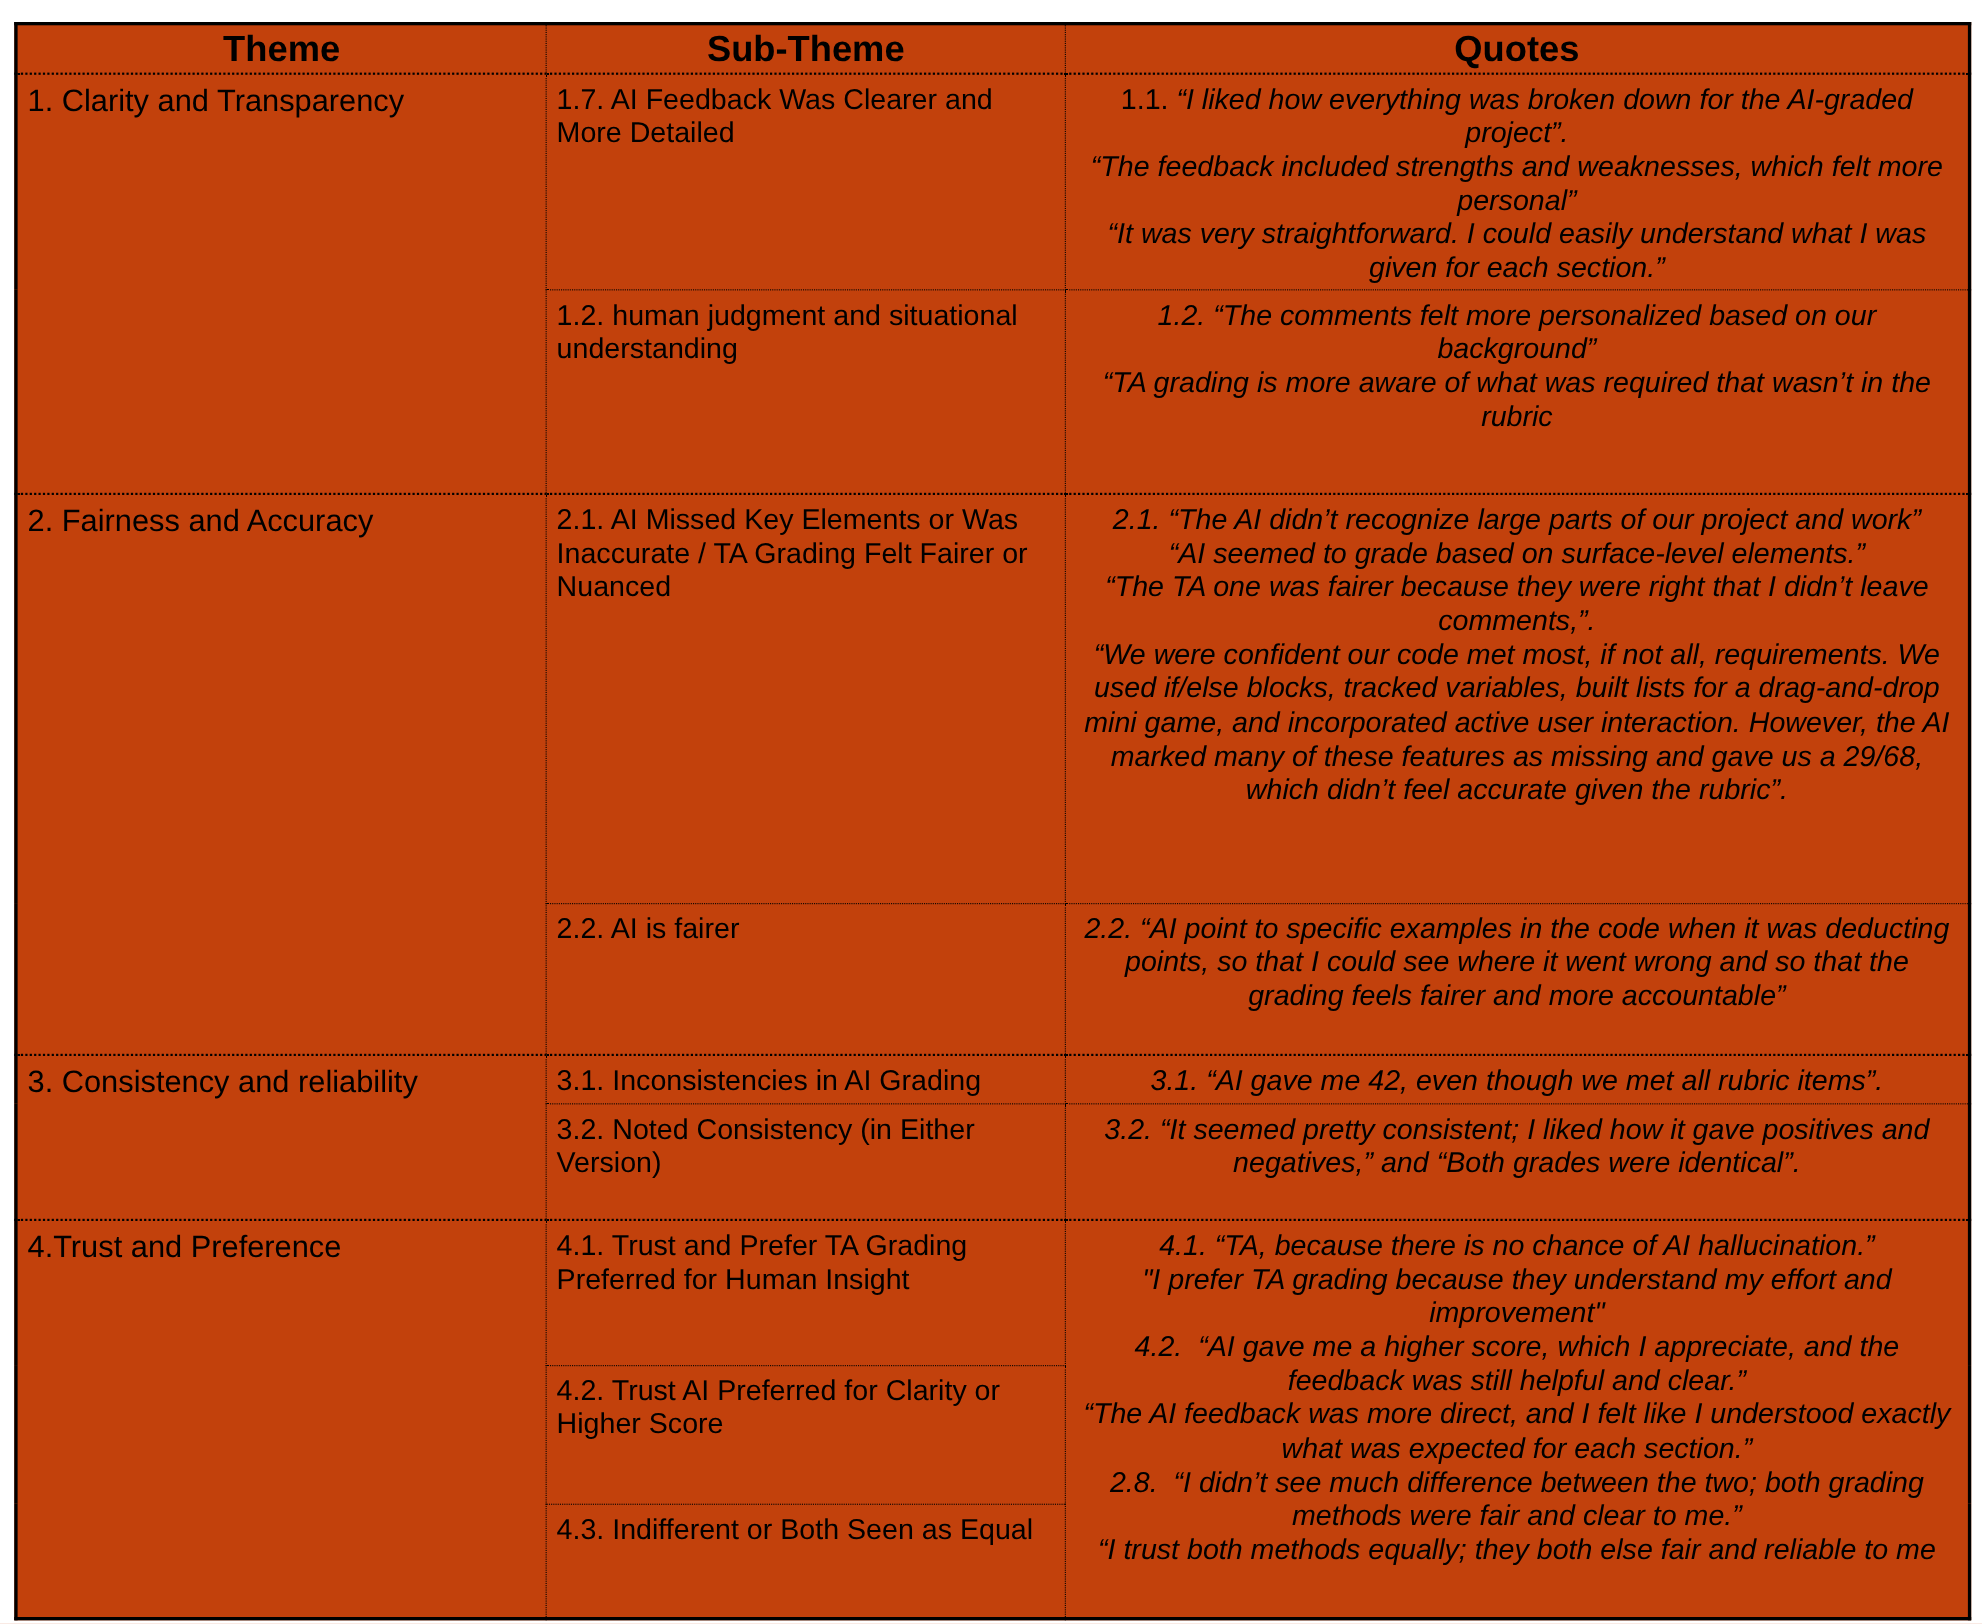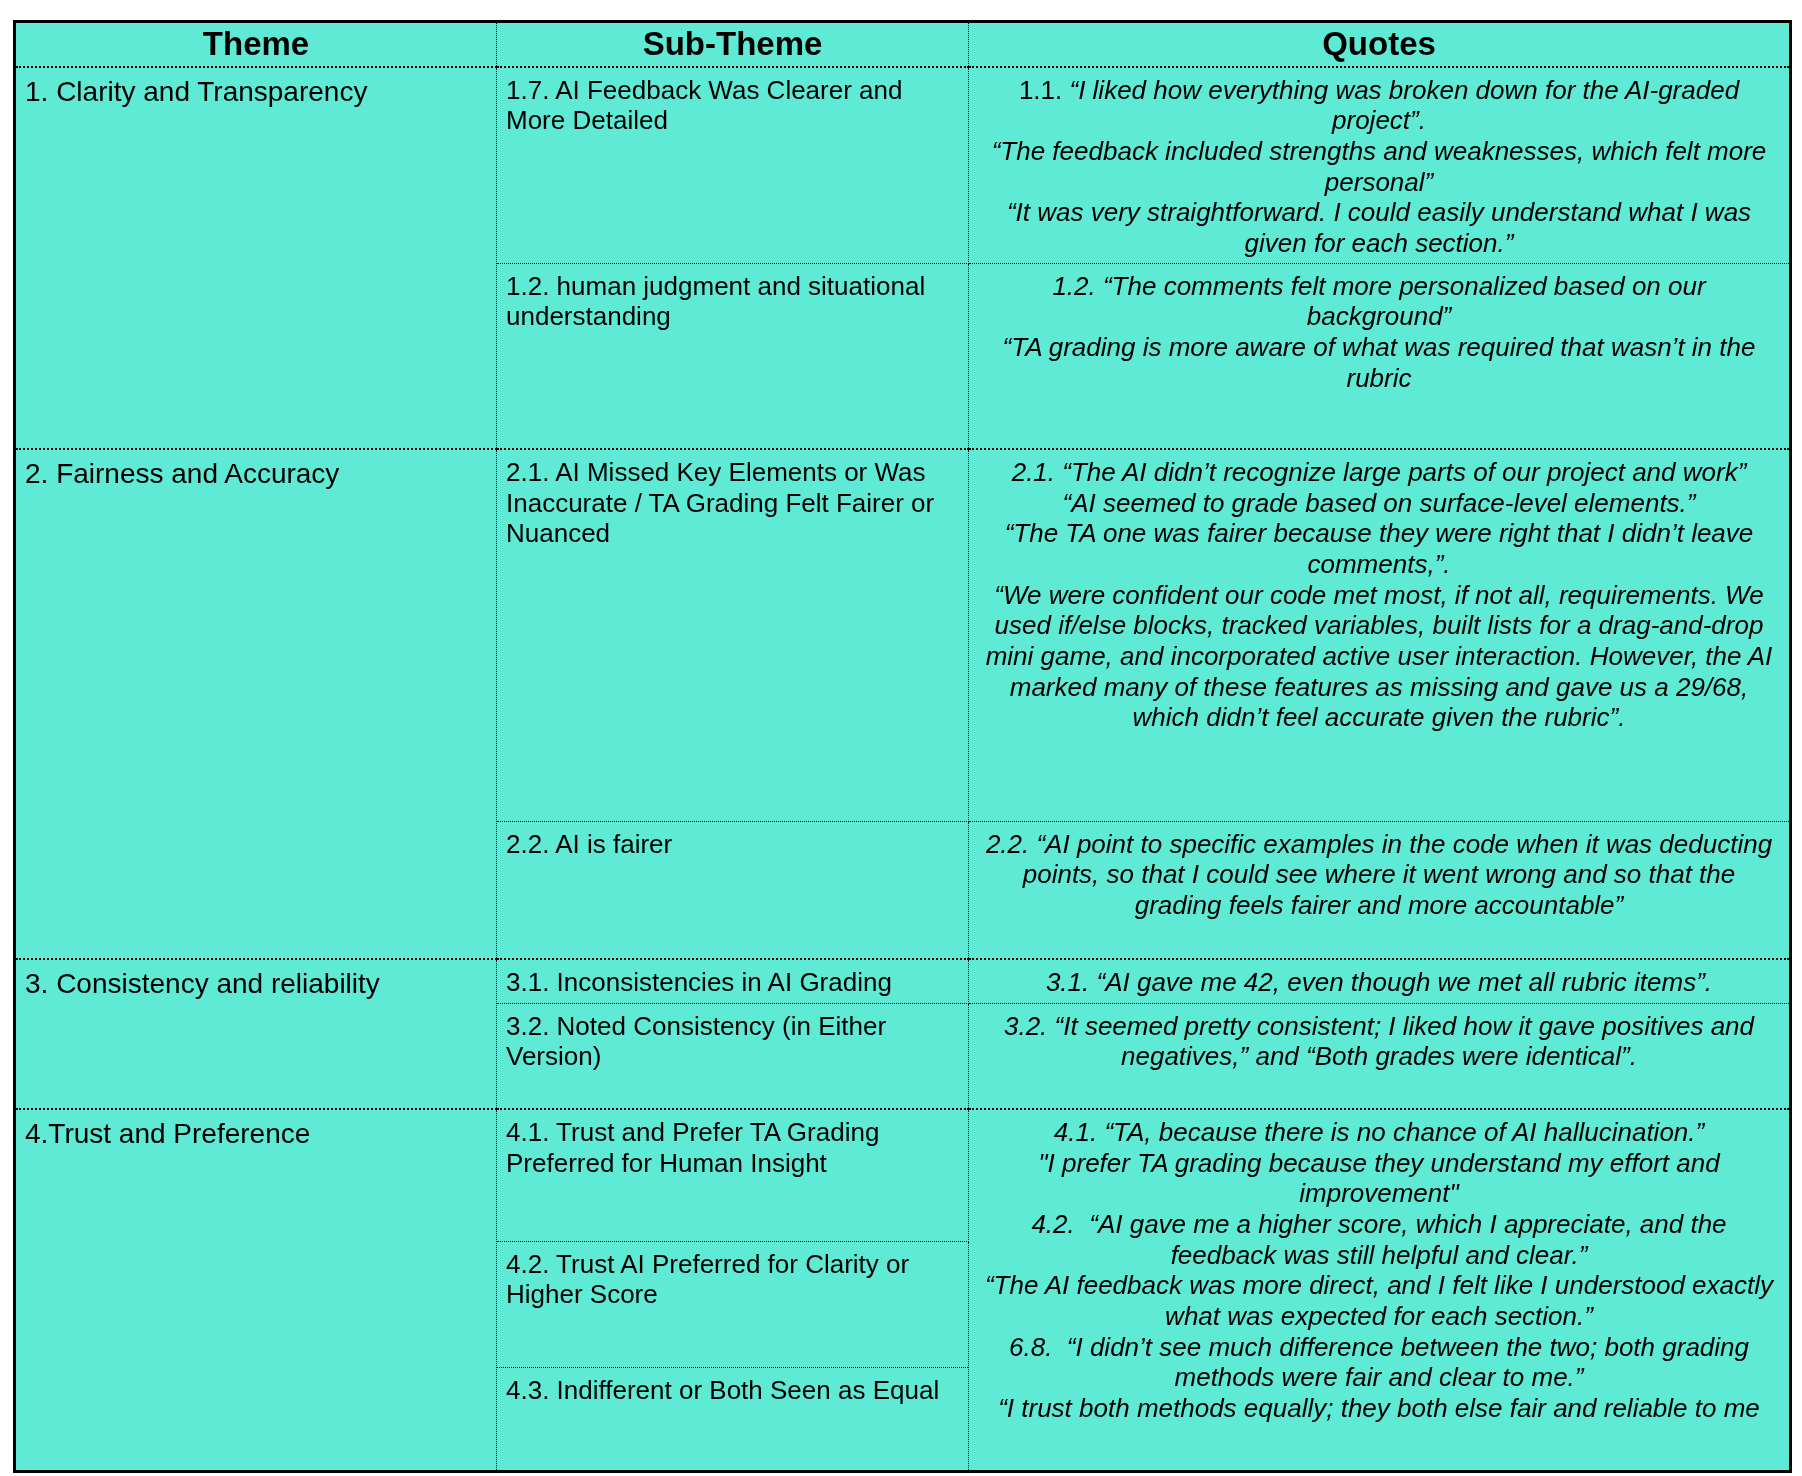--- a/index.html
+++ b/index.html
@@ -16,21 +16,21 @@
     color: #000000;
     overflow: hidden;
   }
   table.themes {
     position: absolute;
     left: 13px;
     top: 20px;
     width: 1776px;
     border-collapse: collapse;
     table-layout: fixed;
-    background: #5eead4;
+    background: #c2410c;
     border: 3px solid #000000;
   }
   .themes col.c1 { width: 482px; }
   .themes col.c2 { width: 472px; }
   .themes col.c3 { width: 822px; }
 
   .themes th, .themes td {
     border: 1.5px dotted #000000;
     vertical-align: top;
     padding: 5px 9px 4px 9px;
@@ -154,21 +154,21 @@
       </tr>
 
       <tr class="grp r4a">
         <td class="theme" rowspan="3">4.Trust and Preference</td>
         <td class="sub">4.1. Trust and Prefer TA Grading Preferred for Human Insight</td>
         <td class="quotes" rowspan="3">
           <p class="q">4.1. “TA, because there is no chance of AI hallucination.”</p>
           <p class="q">"I prefer TA grading because they understand my effort and improvement"</p>
           <p class="q">4.2.  “AI gave me a higher score, which I appreciate, and the feedback was still helpful and clear.”</p>
           <p class="q">“The AI feedback was more direct, and I felt like I understood exactly what was expected for each section.”</p>
-          <p class="q">6.8.  “I didn’t see much difference between the two; both grading methods were fair and clear to me.”</p>
+          <p class="q">2.8.  “I didn’t see much difference between the two; both grading methods were fair and clear to me.”</p>
           <p class="q">“I trust both methods equally; they both else fair and reliable to me</p>
         </td>
       </tr>
       <tr class="r4b">
         <td class="sub">4.2. Trust AI Preferred for Clarity or Higher Score</td>
       </tr>
       <tr class="r4c">
         <td class="sub">4.3.  Indifferent or Both Seen as Equal</td>
       </tr>
     </tbody>

